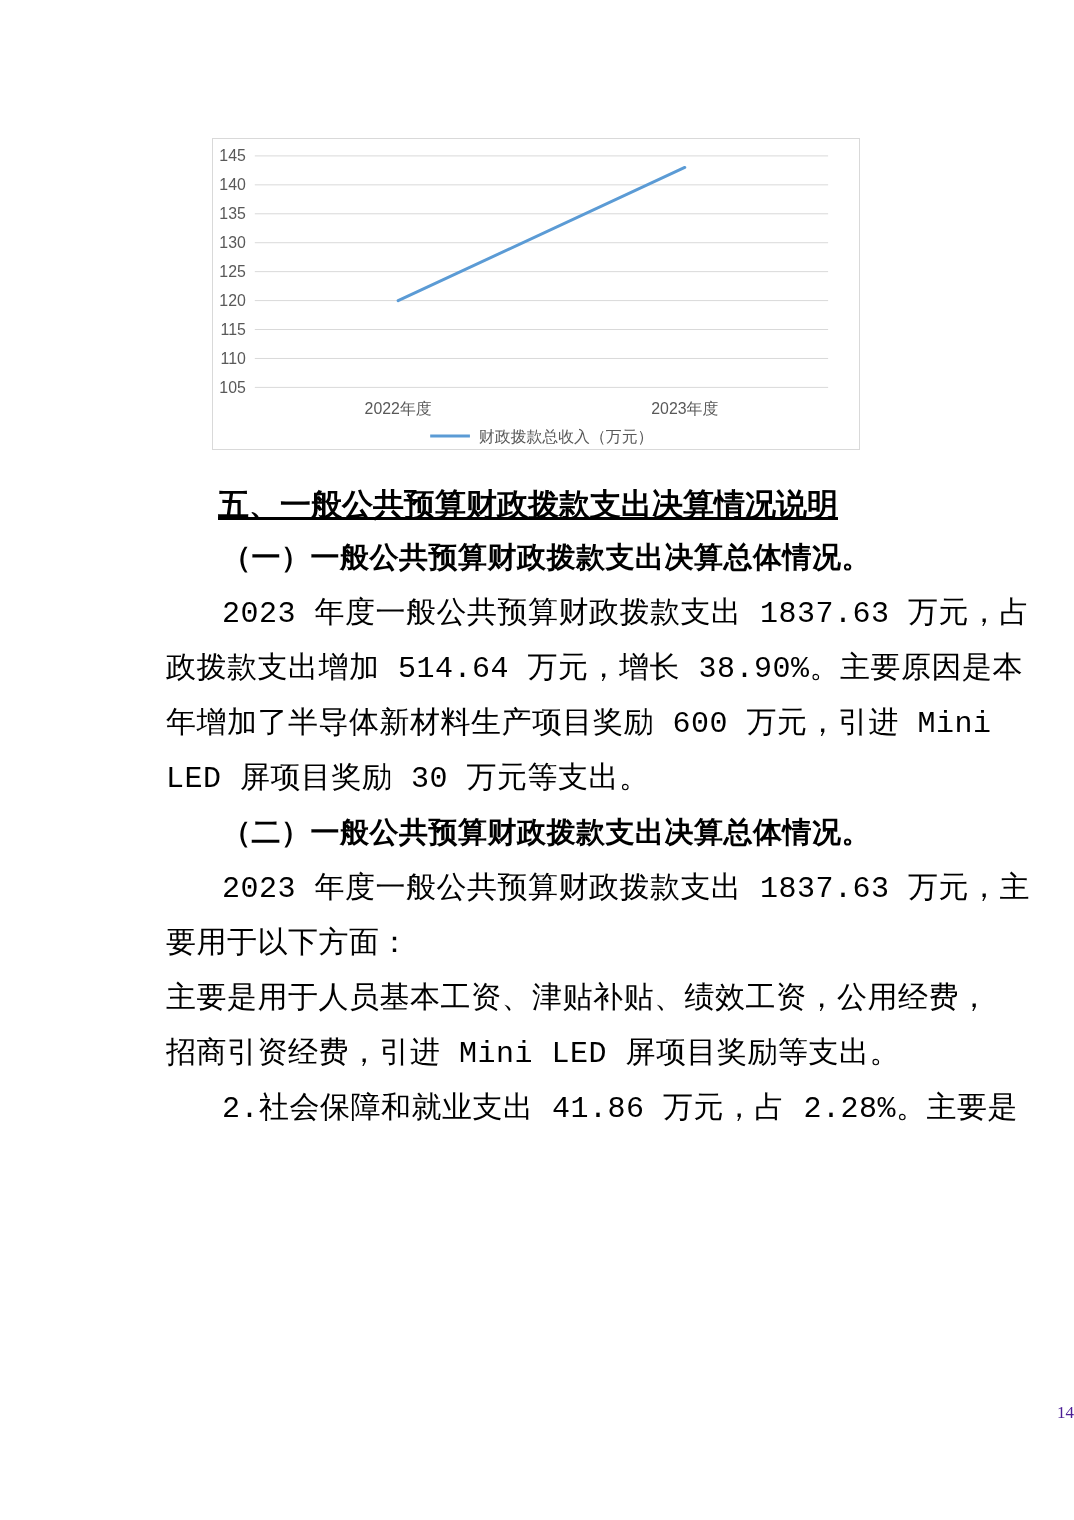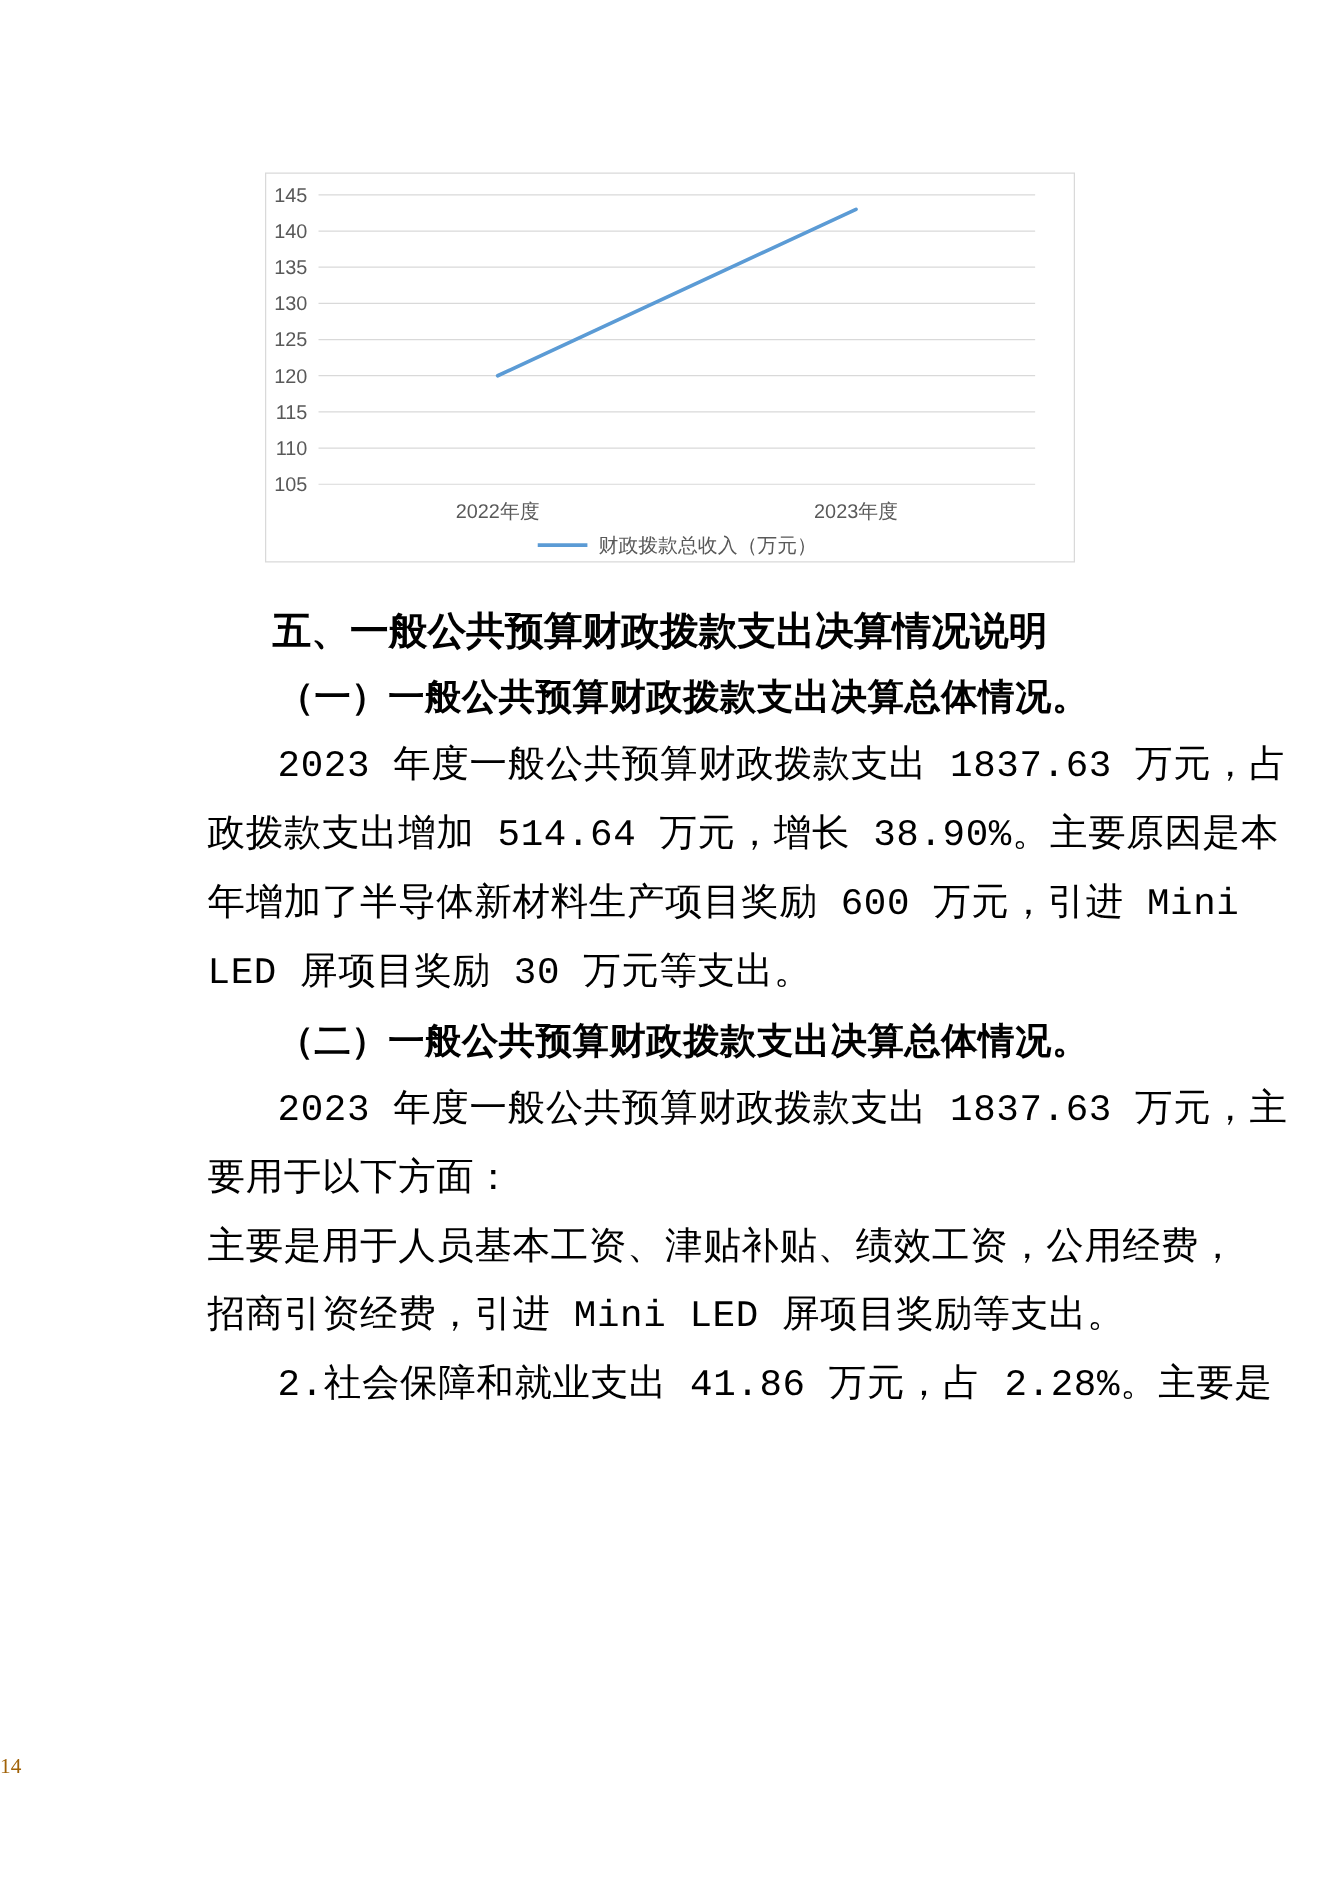--- a/index.html
+++ b/index.html
@@ -40,35 +40,36 @@
     white-space: nowrap;
     letter-spacing: 0.5px;
     font-family: Liberation Mono, monospace;
   }
   .line.h1 {
     font-family: "Liberation Sans", sans-serif;
     font-weight: bold;
     font-size: 31px;
     padding-left: 52px;
     letter-spacing: 0;
+    text-decoration: underline;
   }
   .line.h2 {
     font-weight: bold;
     font-size: 29px;
     padding-left: 56px;
   }
   .line.indent { padding-left: 56px; }
   .footer {
     position: absolute;
     left: 0;
     top: 1403px;
     width: 100%;
-    text-align: left;
+    text-align: right;
     font-size: 17px;
-    color: #a16207;
+    color: #4c1d95;
   }
 </style>
 </head>
 <body>
 
 <div class="page">
 
   <div class="chart-card">
     <svg id="chart-svg" viewBox="0 0 648 312">
         <line x1="41" x2="618" y1="250" y2="250" stroke="#D9D9D9" stroke-width="1"></line>

